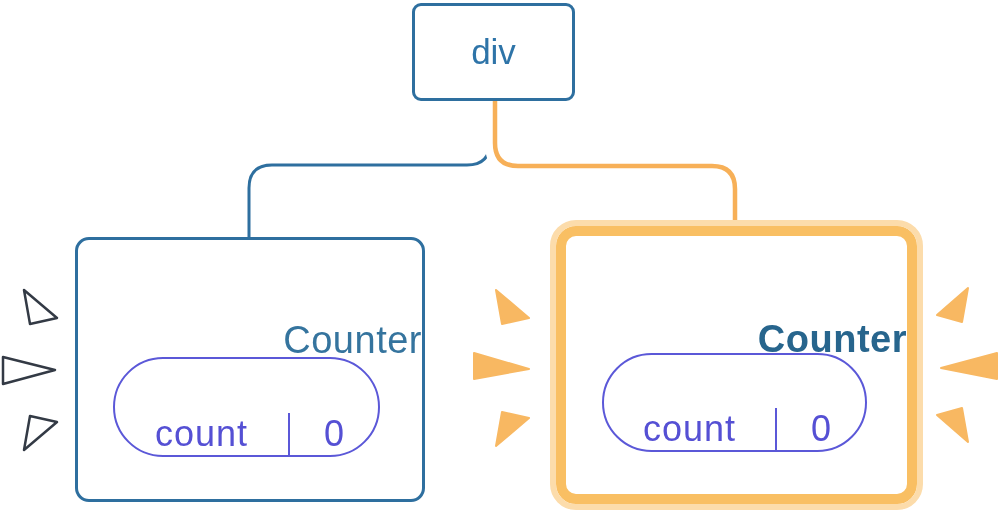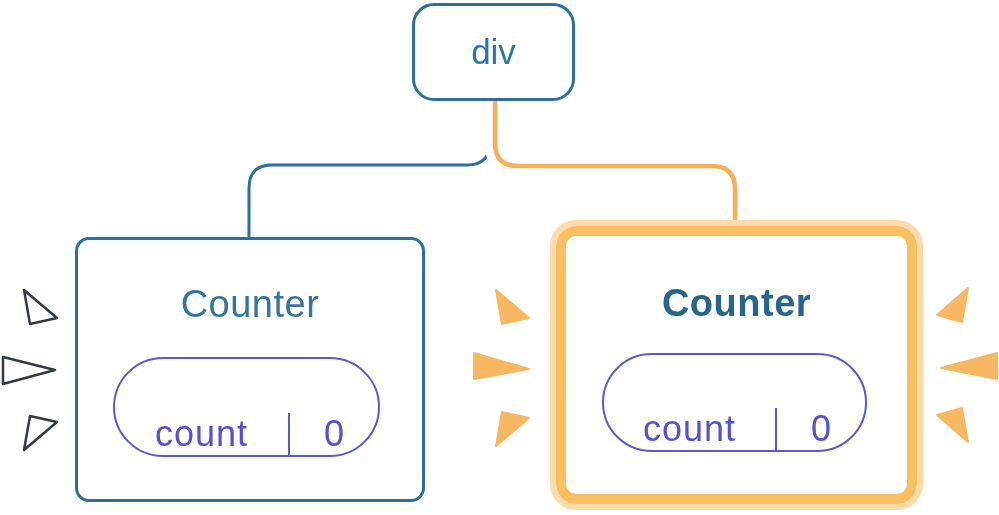--- a/index.html
+++ b/index.html
@@ -20,21 +20,21 @@
   .node {
     position: absolute;
     background: #ffffff;
     box-sizing: border-box;
     z-index: 1;
   }
   .node-root {
     left: 412px; top: 3px;
     width: 163px; height: 98px;
     border: 3px solid #2e6f9f;
-    border-radius: 22px;
+    border-radius: 9px;
     display: flex;
     align-items: center;
     justify-content: center;
     font-size: 35px;
     font-weight: 500;
     color: #2e74a8;
   }
   .counter-card-left {
     left: 75px; top: 237px;
     width: 350px; height: 265px;
@@ -44,24 +44,25 @@
   .counter-card-right {
     left: 556px; top: 226px;
     width: 361px; height: 278px;
     border: 10px solid #f9bf63;
     outline: 6px solid #fcdcab;
     border-radius: 20px;
   }
   .counter-title {
     position: absolute;
     left: 0; right: 0;
-    text-align: center;
+    text-align: right;
     font-size: 38px;
     line-height: 40px;
     letter-spacing: 0.5px;
+    margin-top: 36px;
   }
   .counter-card-left .counter-title {
     top: 44px;
     font-weight: 500;
     color: #35749e;
   }
   .counter-card-right .counter-title {
     top: 47px;
     font-weight: 700;
     color: #27658d;

